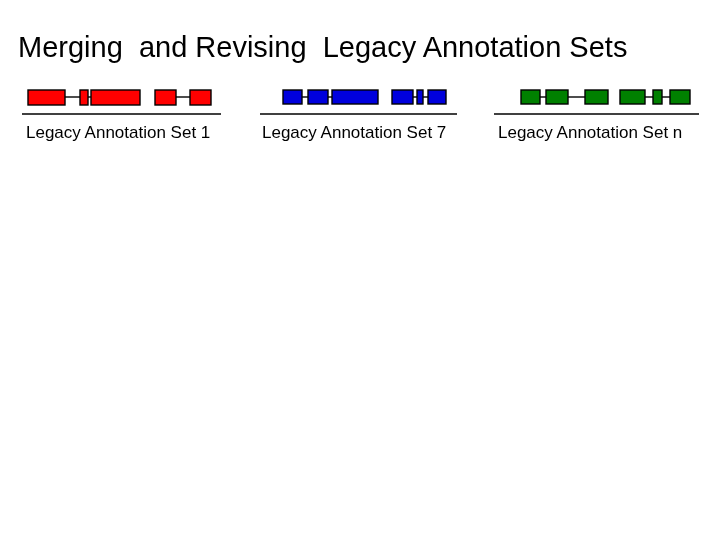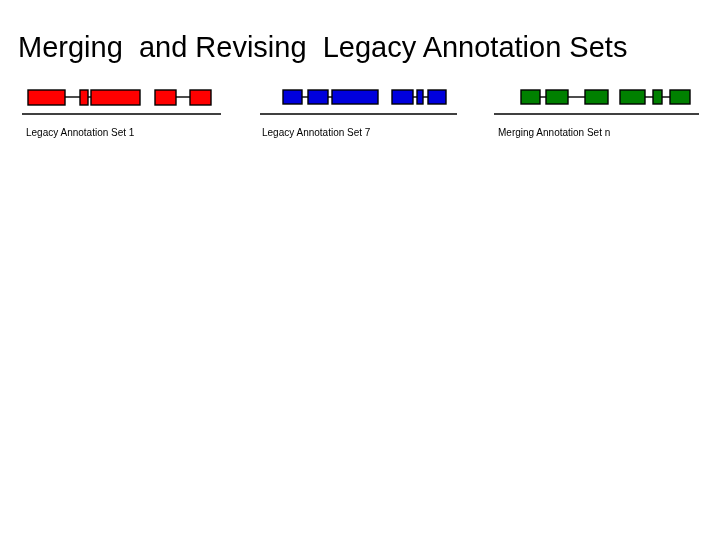--- a/index.html
+++ b/index.html
@@ -49,21 +49,21 @@
   .track-svg {
     position: absolute;
     left: 0;
     top: 0;
     display: block;
   }
 
   .track-label {
     position: absolute;
     top: 116px;
-    font-size: 10px;
+    font-size: 17px;
     font-weight: 400;
     line-height: 17px;
     white-space: pre;
     color: #000000;
     font-family: "Liberation Sans", sans-serif;
   }
 </style>
 </head>
 <body>
 
@@ -112,14 +112,14 @@
           <line x1="155" x2="163" y1="9" y2="9" stroke="#000000" stroke-width="1.4"></line>
           <rect x="163" y="2" width="9" height="14" fill="#008000" stroke="#000000" stroke-width="1.4"></rect>
           <line x1="172" x2="180" y1="9" y2="9" stroke="#000000" stroke-width="1.4"></line>
           <rect x="180" y="2" width="20" height="14" fill="#008000" stroke="#000000" stroke-width="1.4"></rect>
         </svg>
       </div>
     </div>
 
 <div class="track-label" style="left: 26px;">Legacy Annotation Set 1</div>
     <div class="track-label" style="left: 262px;">Legacy Annotation Set 7</div>
-    <div class="track-label" style="left: 498px;">Merging Annotation Set n</div>
+    <div class="track-label" style="left: 498px;">Legacy Annotation Set n</div>
   </div>
 
 </body></html>

